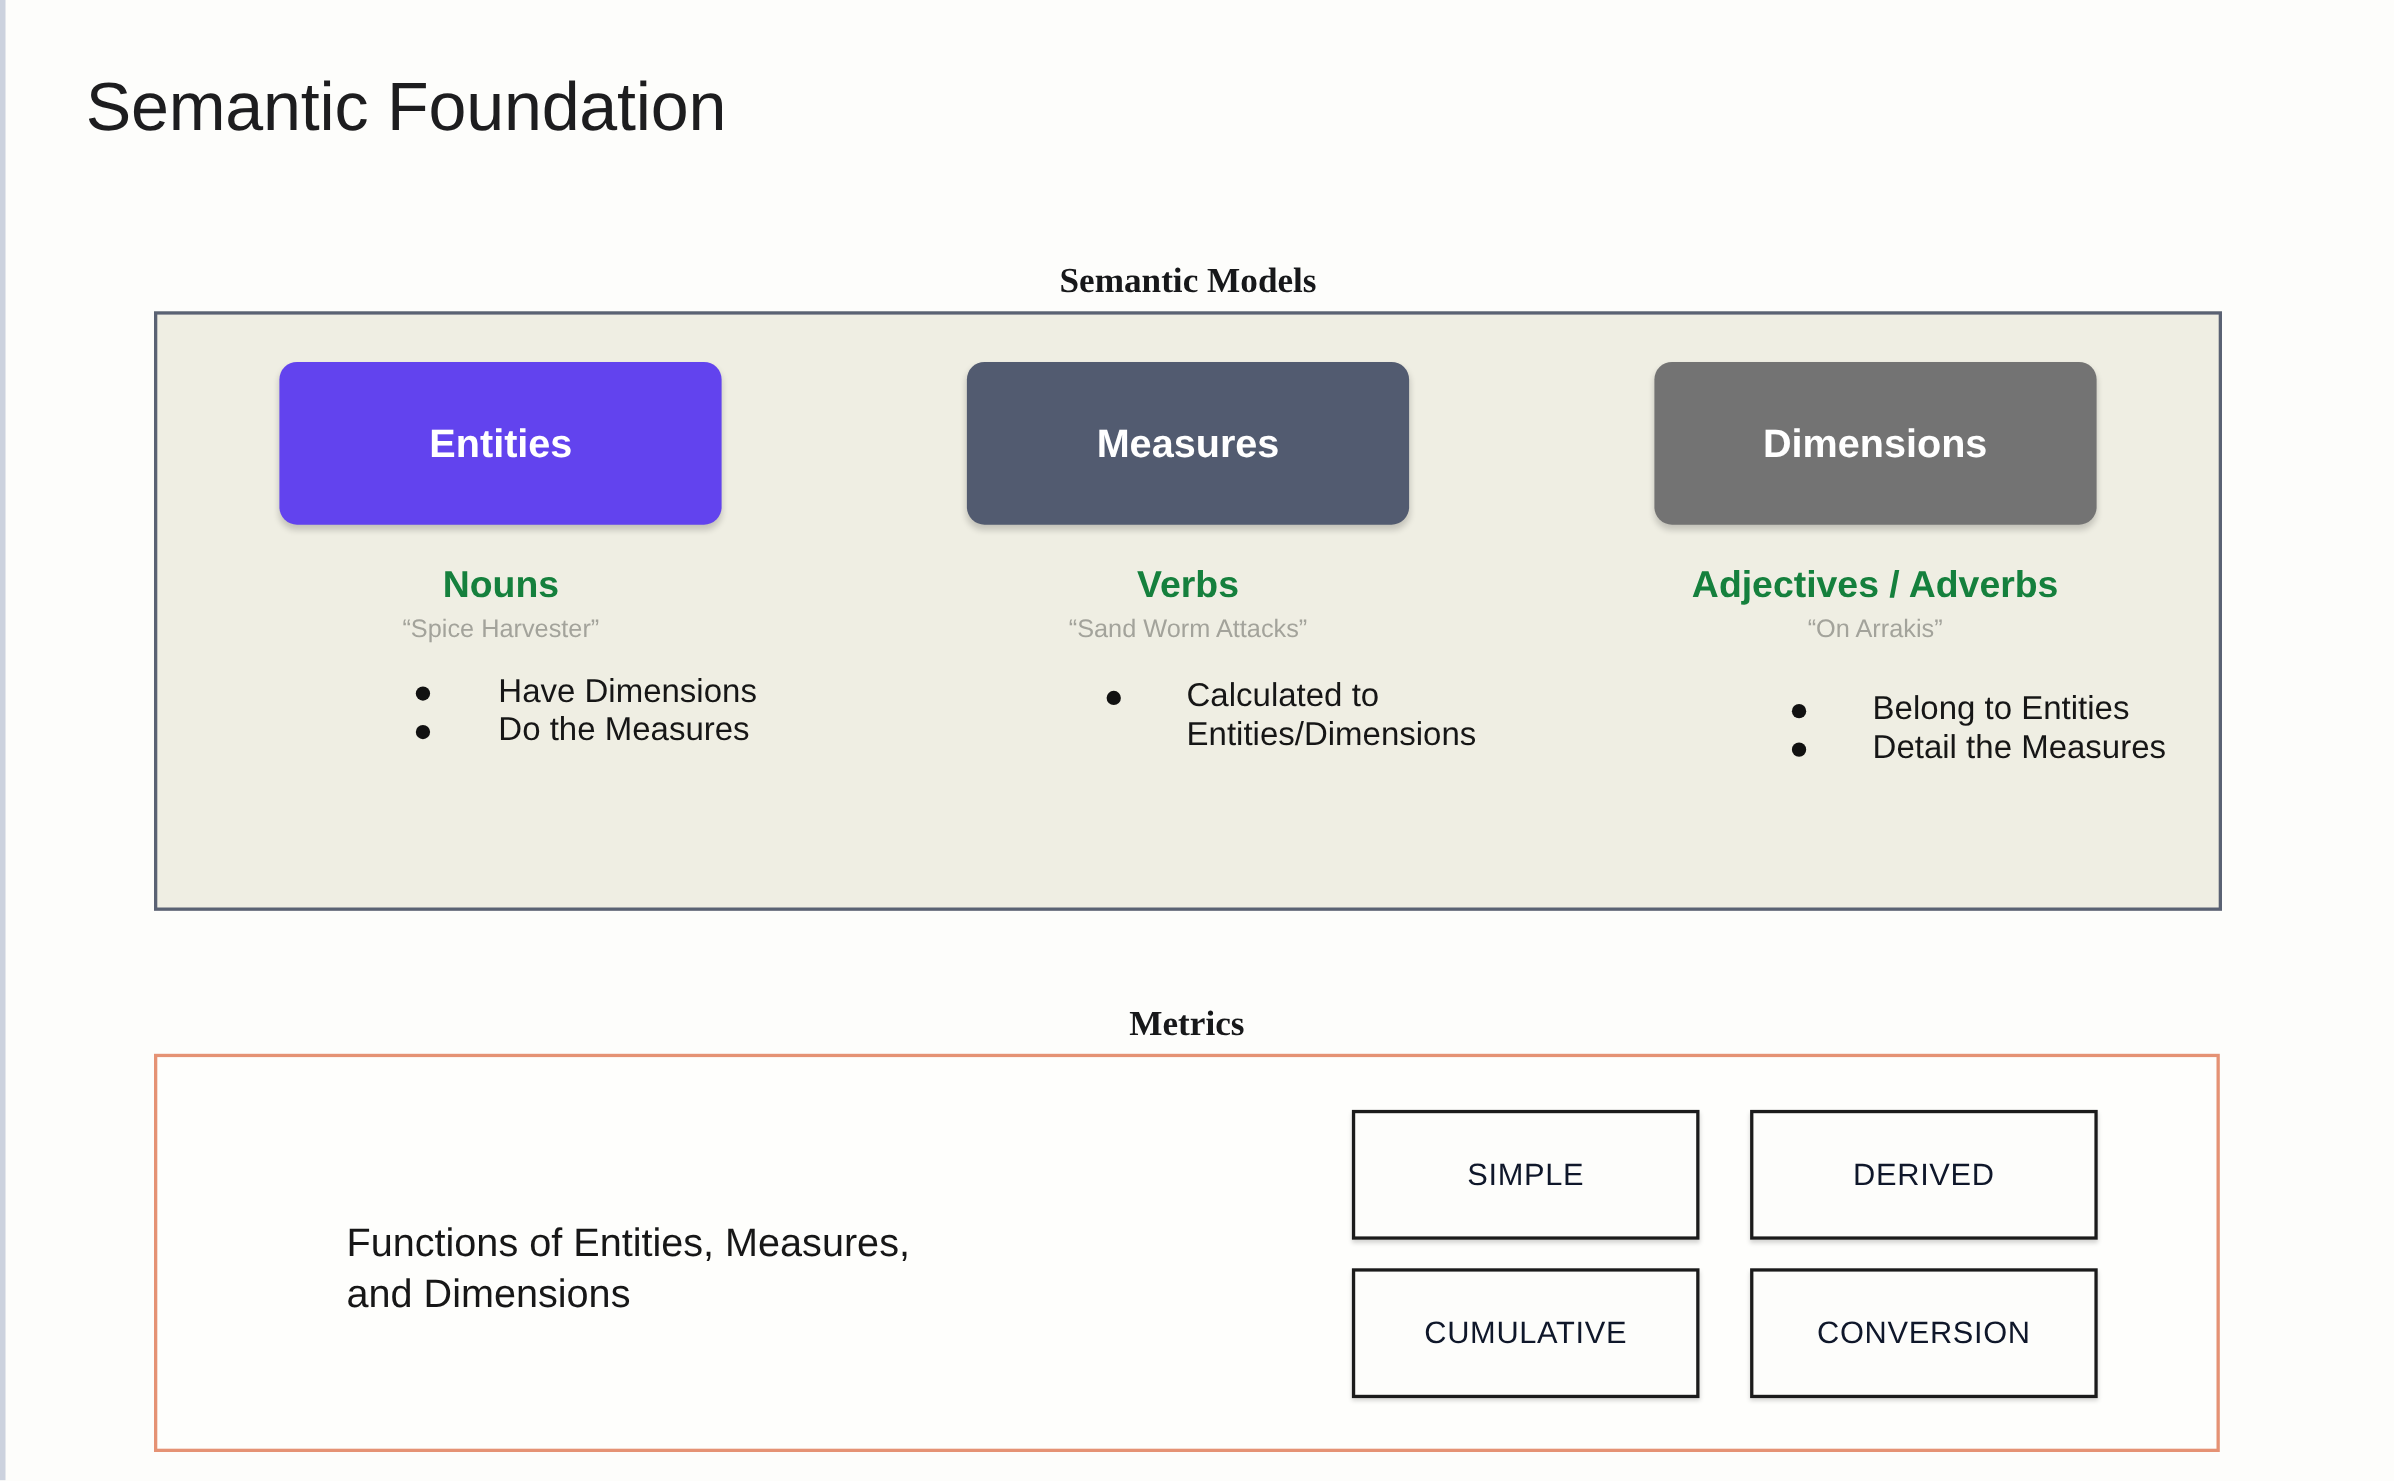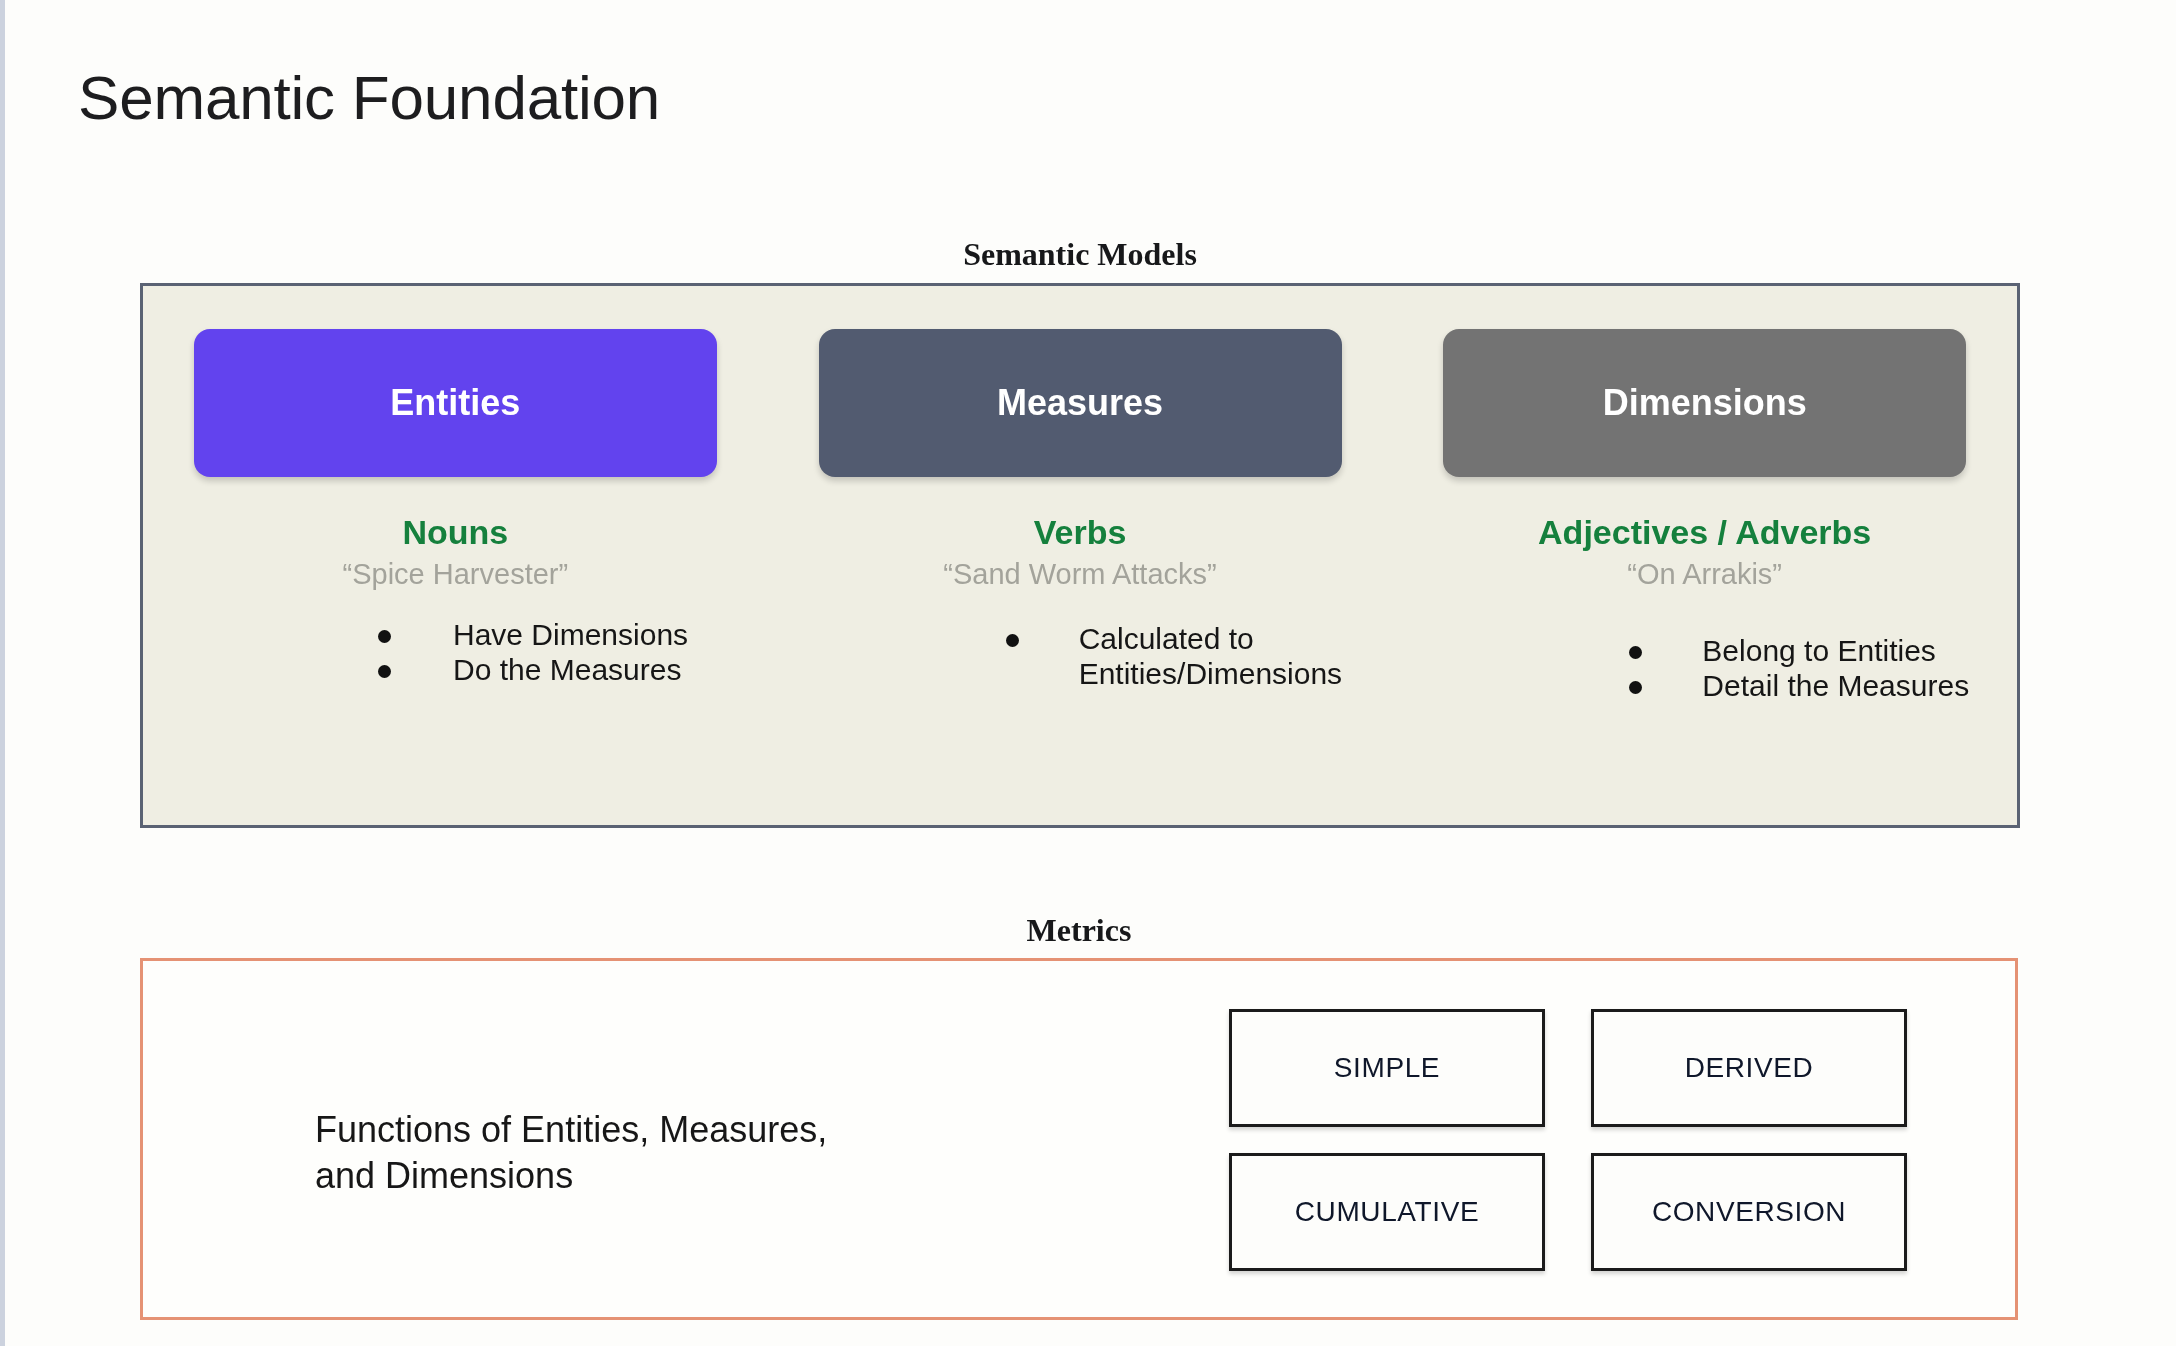--- a/index.html
+++ b/index.html
@@ -78,21 +78,21 @@
   }
   .model-col {
     flex: 1 1 0;
     position: relative;
     display: flex;
     flex-direction: column;
     align-items: center;
   }
   .chip {
     margin-top: 43px;
-    width: 523px;
+    width: 402px;
     height: 148px;
     border-radius: 16px;
     display: flex;
     align-items: center;
     justify-content: center;
     color: #ffffff;
     font-size: 36px;
     font-weight: bold;
     box-shadow: 0 4px 6px rgba(0,0,0,0.18);
     box-sizing: border-box;
@@ -104,21 +104,21 @@
   .pos-word {
     margin-top: 36px;
     font-size: 34px;
     font-weight: bold;
     color: #15803d;
     text-align: center;
     white-space: nowrap;
   }
   .pos-example {
     margin-top: 6px;
-    font-size: 29px;
+    font-size: 23px;
     font-weight: 400;
     color: #a3a39b;
     text-align: center;
     white-space: nowrap;
   }
   .bullets {
     margin: 0;
     padding: 0;
     list-style: none;
     margin-top: 26px;

